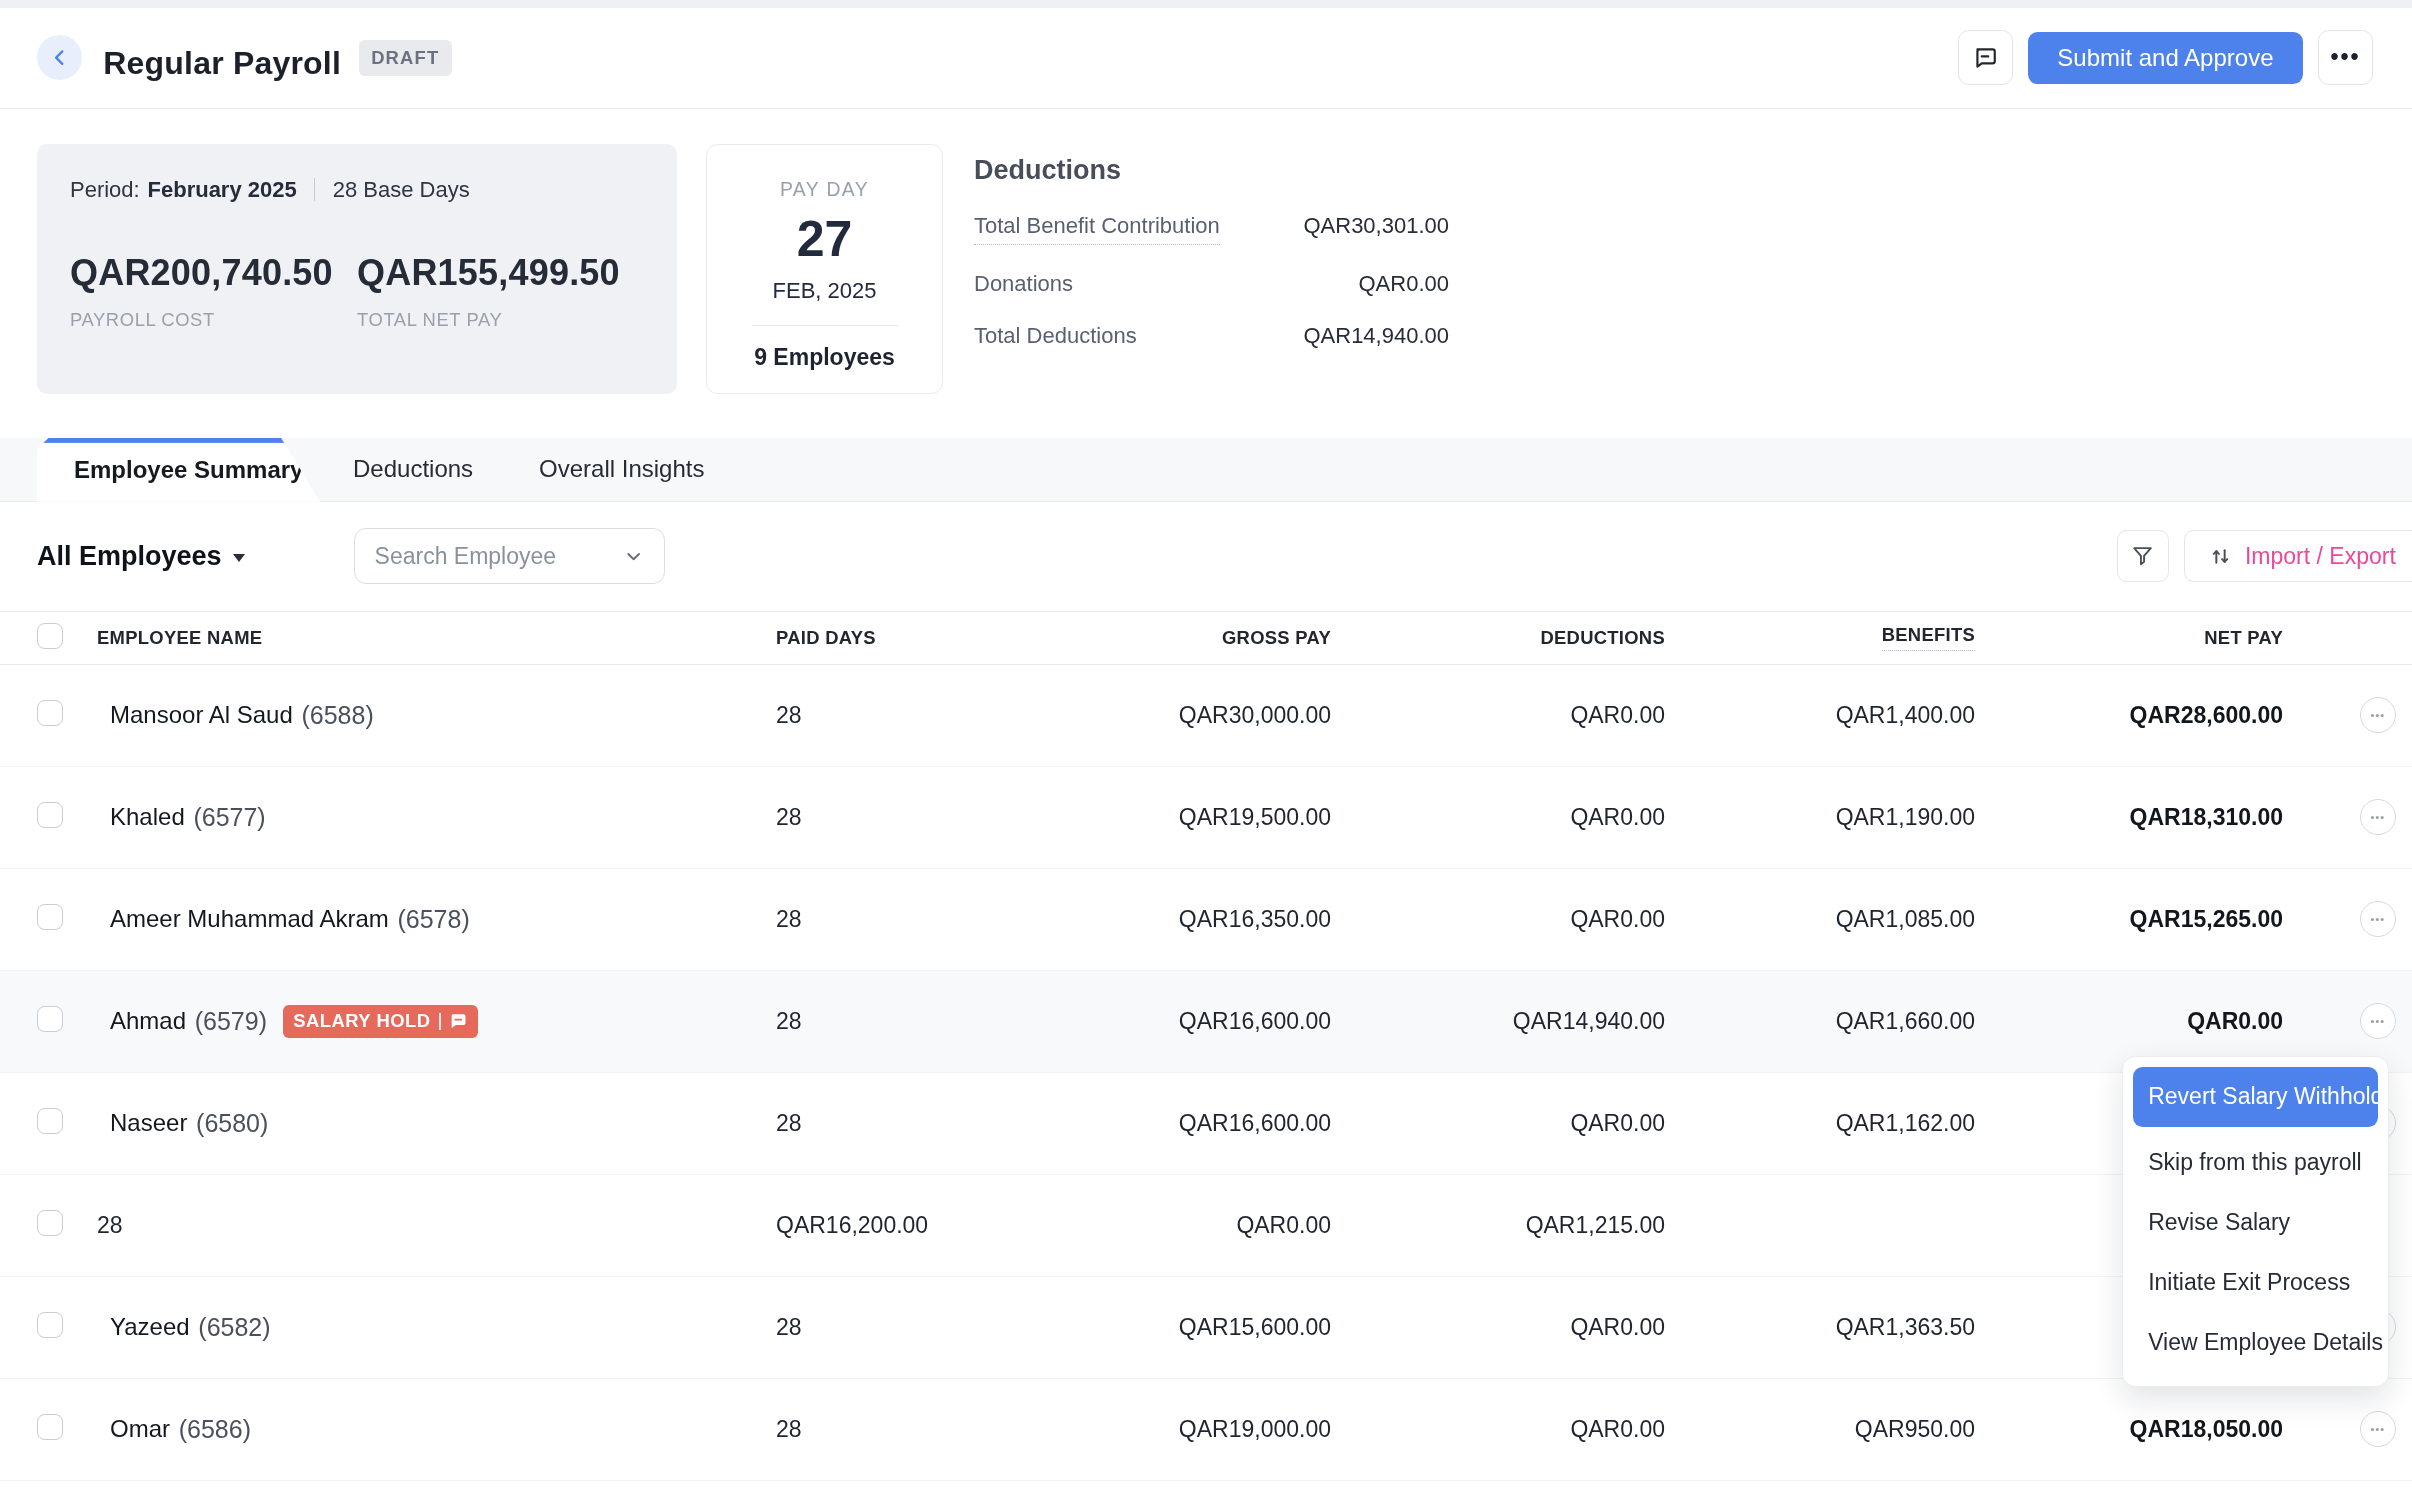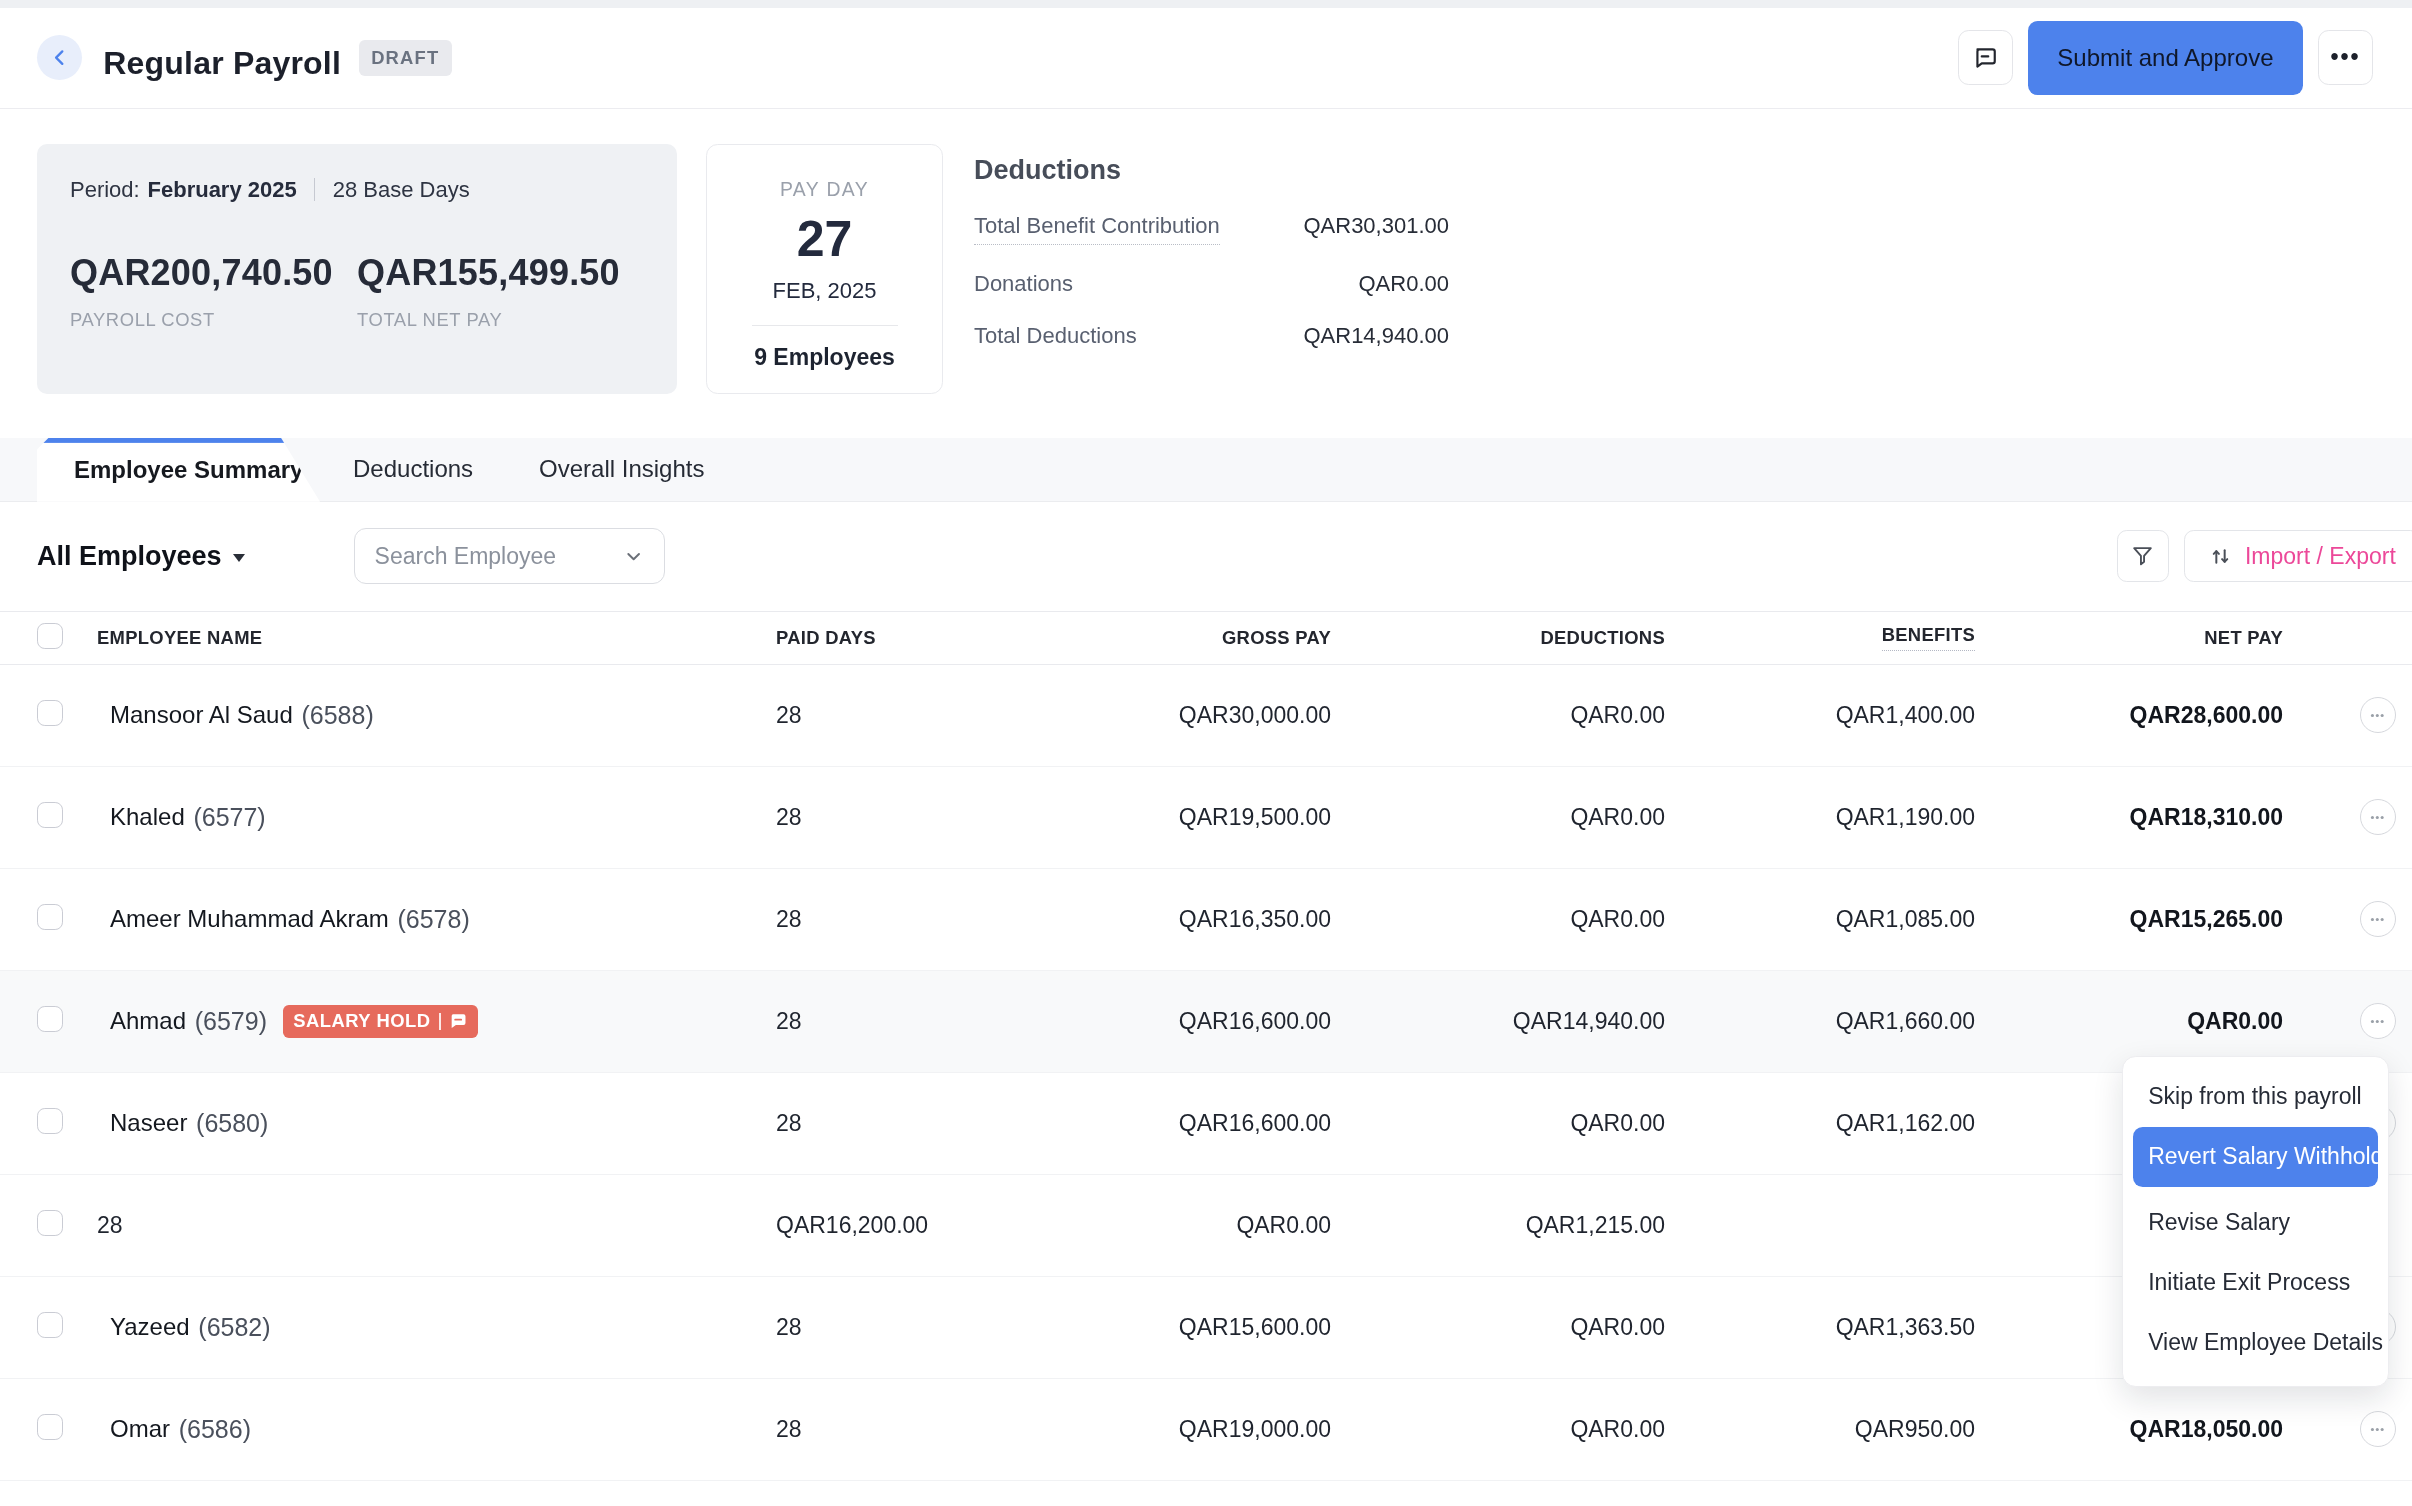--- a/index.html
+++ b/index.html
@@ -30,22 +30,22 @@
     font-size: 18.4px; font-weight: 600; letter-spacing: 1.2px;
     padding: 6.8px 12.6px; border-radius: 5.8px;
   }
   .topbar-spacer { flex: 1; }
   .icon-btn {
     width: 55px; height: 55px; border-radius: 10.7px; border: 1px solid #e4e5e9;
     background: #fff; display: flex; align-items: center; justify-content: center; cursor: pointer;
   }
   .icon-btn svg { width: 26px; height: 26px; stroke: #23262e; stroke-width: 2; fill: none; stroke-linecap: round; stroke-linejoin: round; }
   .submit-btn {
-    margin: 0 15.5px; height: 74px; padding: 0 29px; border: none; border-radius: 9.7px;
-    background: var(--accent); color: #0f172a; font-size: 24px; font-weight: 500;
+    margin: 0 15.5px; height: 52px; padding: 0 29px; border: none; border-radius: 9.7px;
+    background: var(--accent); color: #ffffff; font-size: 24px; font-weight: 500;
     font-family: inherit; cursor: pointer;
   }
   .more-btn { font-size: 23px; letter-spacing: 1.9px; color: #1c202b; font-weight: 700; }
 
   
   .cards-row { display: flex; align-items: flex-start; padding: 35px 37px 0 37px; }
   .summary-card {
     width: 640px; height: 250px; background: #eff1f4; border-radius: 10px;
     padding: 33px 33px;
   }
@@ -475,24 +475,24 @@
                 <circle cx="12.5" cy="2.5" r="1.6"></circle>
               </svg>
             </button>
           </div>
         </div>
       </div>
   </div>
 
   <div class="context-menu">
 
+      <div class="menu-item highlighted">Revert Salary Withhold</div>
+
       <div class="menu-item">Skip from this payroll</div>
 
-      <div class="menu-item highlighted">Revert Salary Withhold</div>
-
       <div class="menu-item">Revise Salary</div>
 
       <div class="menu-item">Initiate Exit Process</div>
 
       <div class="menu-item">View Employee Details</div>
     </div>
 </div>
 
 
 </body></html>

